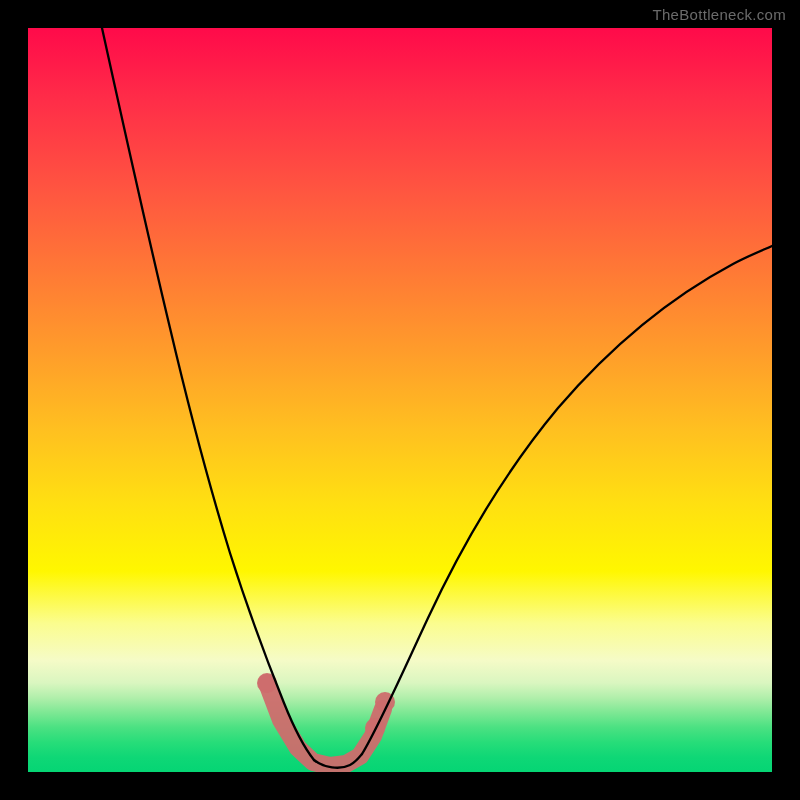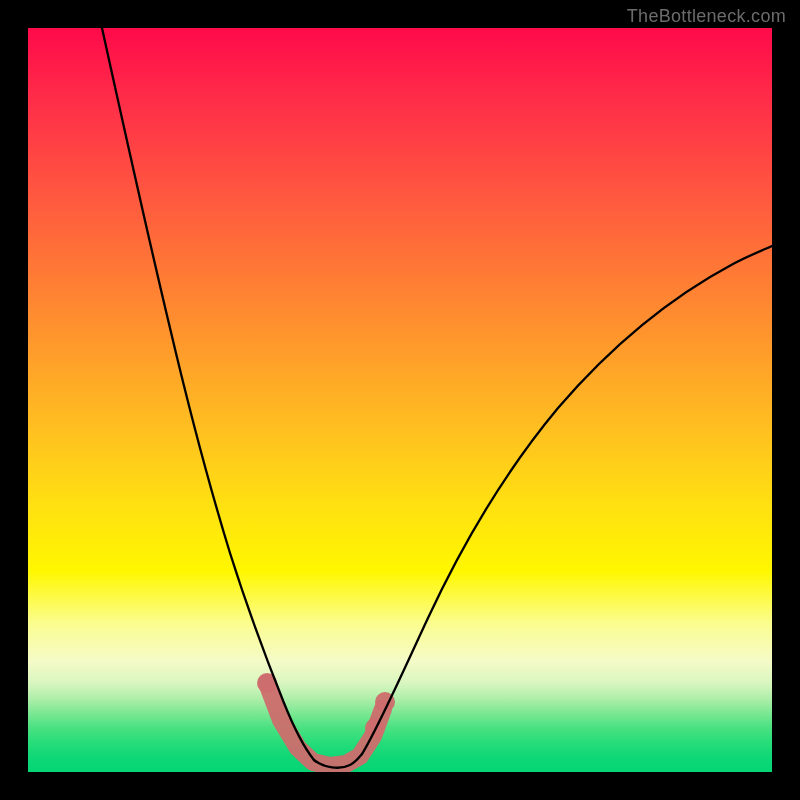--- a/index.html
+++ b/index.html
@@ -46,21 +46,21 @@
       #27dd79 96%,
       #0fd776 98%,
       #05d574 100%
     );
   }
   .watermark {
     position: absolute;
     top: 6px;
     right: 14px;
     color: #6b6b6b;
-    font-size: 18px;
+    font-size: 15px;
     font-weight: 400;
     letter-spacing: 0.3px;
     user-select: none;
   }
   svg.curves {
     position: absolute;
     inset: 0;
     width: 744px;
     height: 744px;
   }

